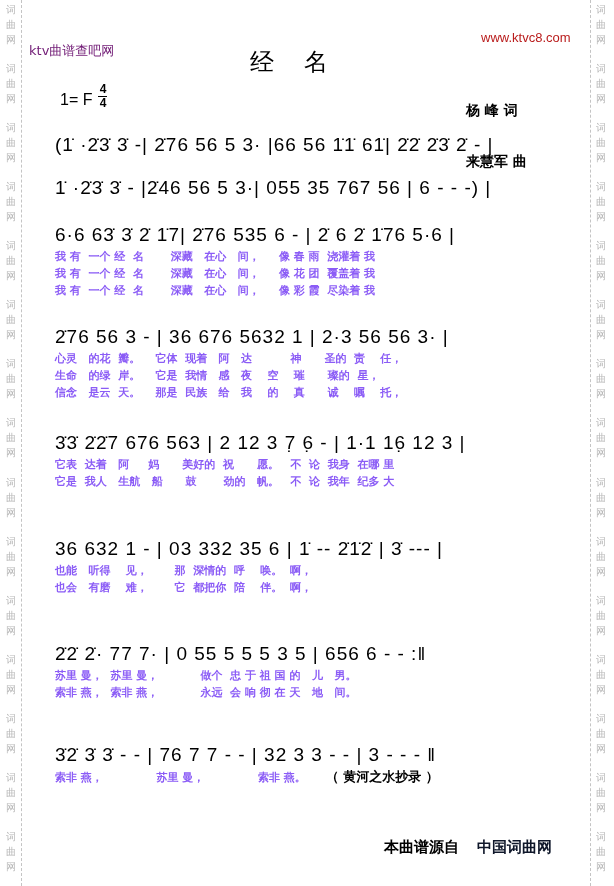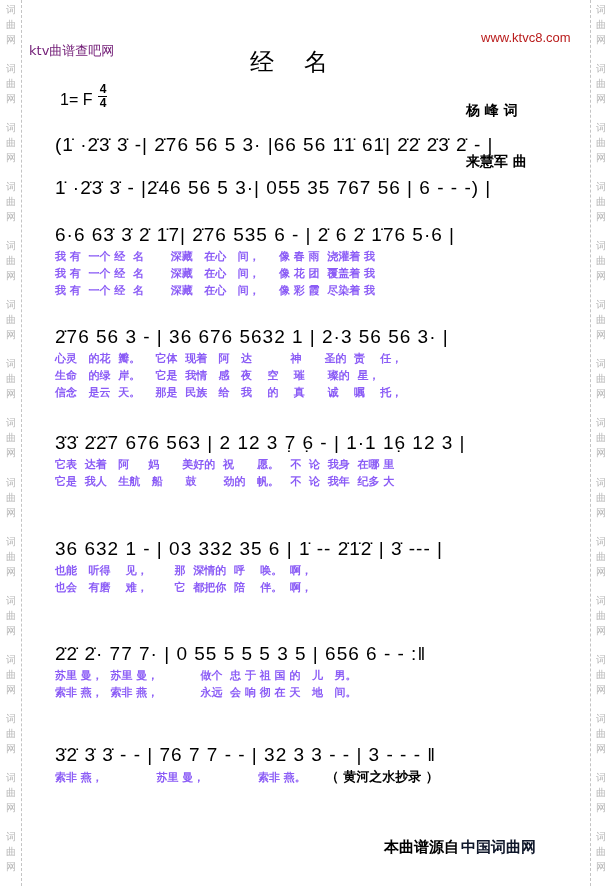--- a/index.html
+++ b/index.html
@@ -31,21 +31,21 @@
 
   .score-line { position: absolute; left: 55px; width: 500px; }
   .notes {
     font-family: "Liberation Sans", sans-serif; font-weight: normal; font-size: 19px;
     white-space: pre; letter-spacing: 1px; height: 26px; line-height: 26px; position: relative;
   }
   .lyrics {
     font-family: "DejaVu Serif", serif; font-size: 11px; line-height: 17px; white-space: pre; color: #8b5cf6; font-weight: bold;
   }
 
-  .source { position: absolute; left: 384px; top: 838px; font-size: 15px; font-weight: bold; display: flex; gap: 2px; text-align: right; }
+  .source { position: absolute; left: 384px; top: 838px; font-size: 15px; font-weight: bold; display: flex; gap: 18px; text-align: right; }
   .source .brand { color: #0f172a; }
   .copy-note { font-family: "DejaVu Sans", sans-serif; font-weight: bold; font-size: 13px; }
 </style>
 </head>
 <body>
 
 <div class="side-wm left">
     <div class="grp">
       <span>词</span>
       <span>曲</span>

